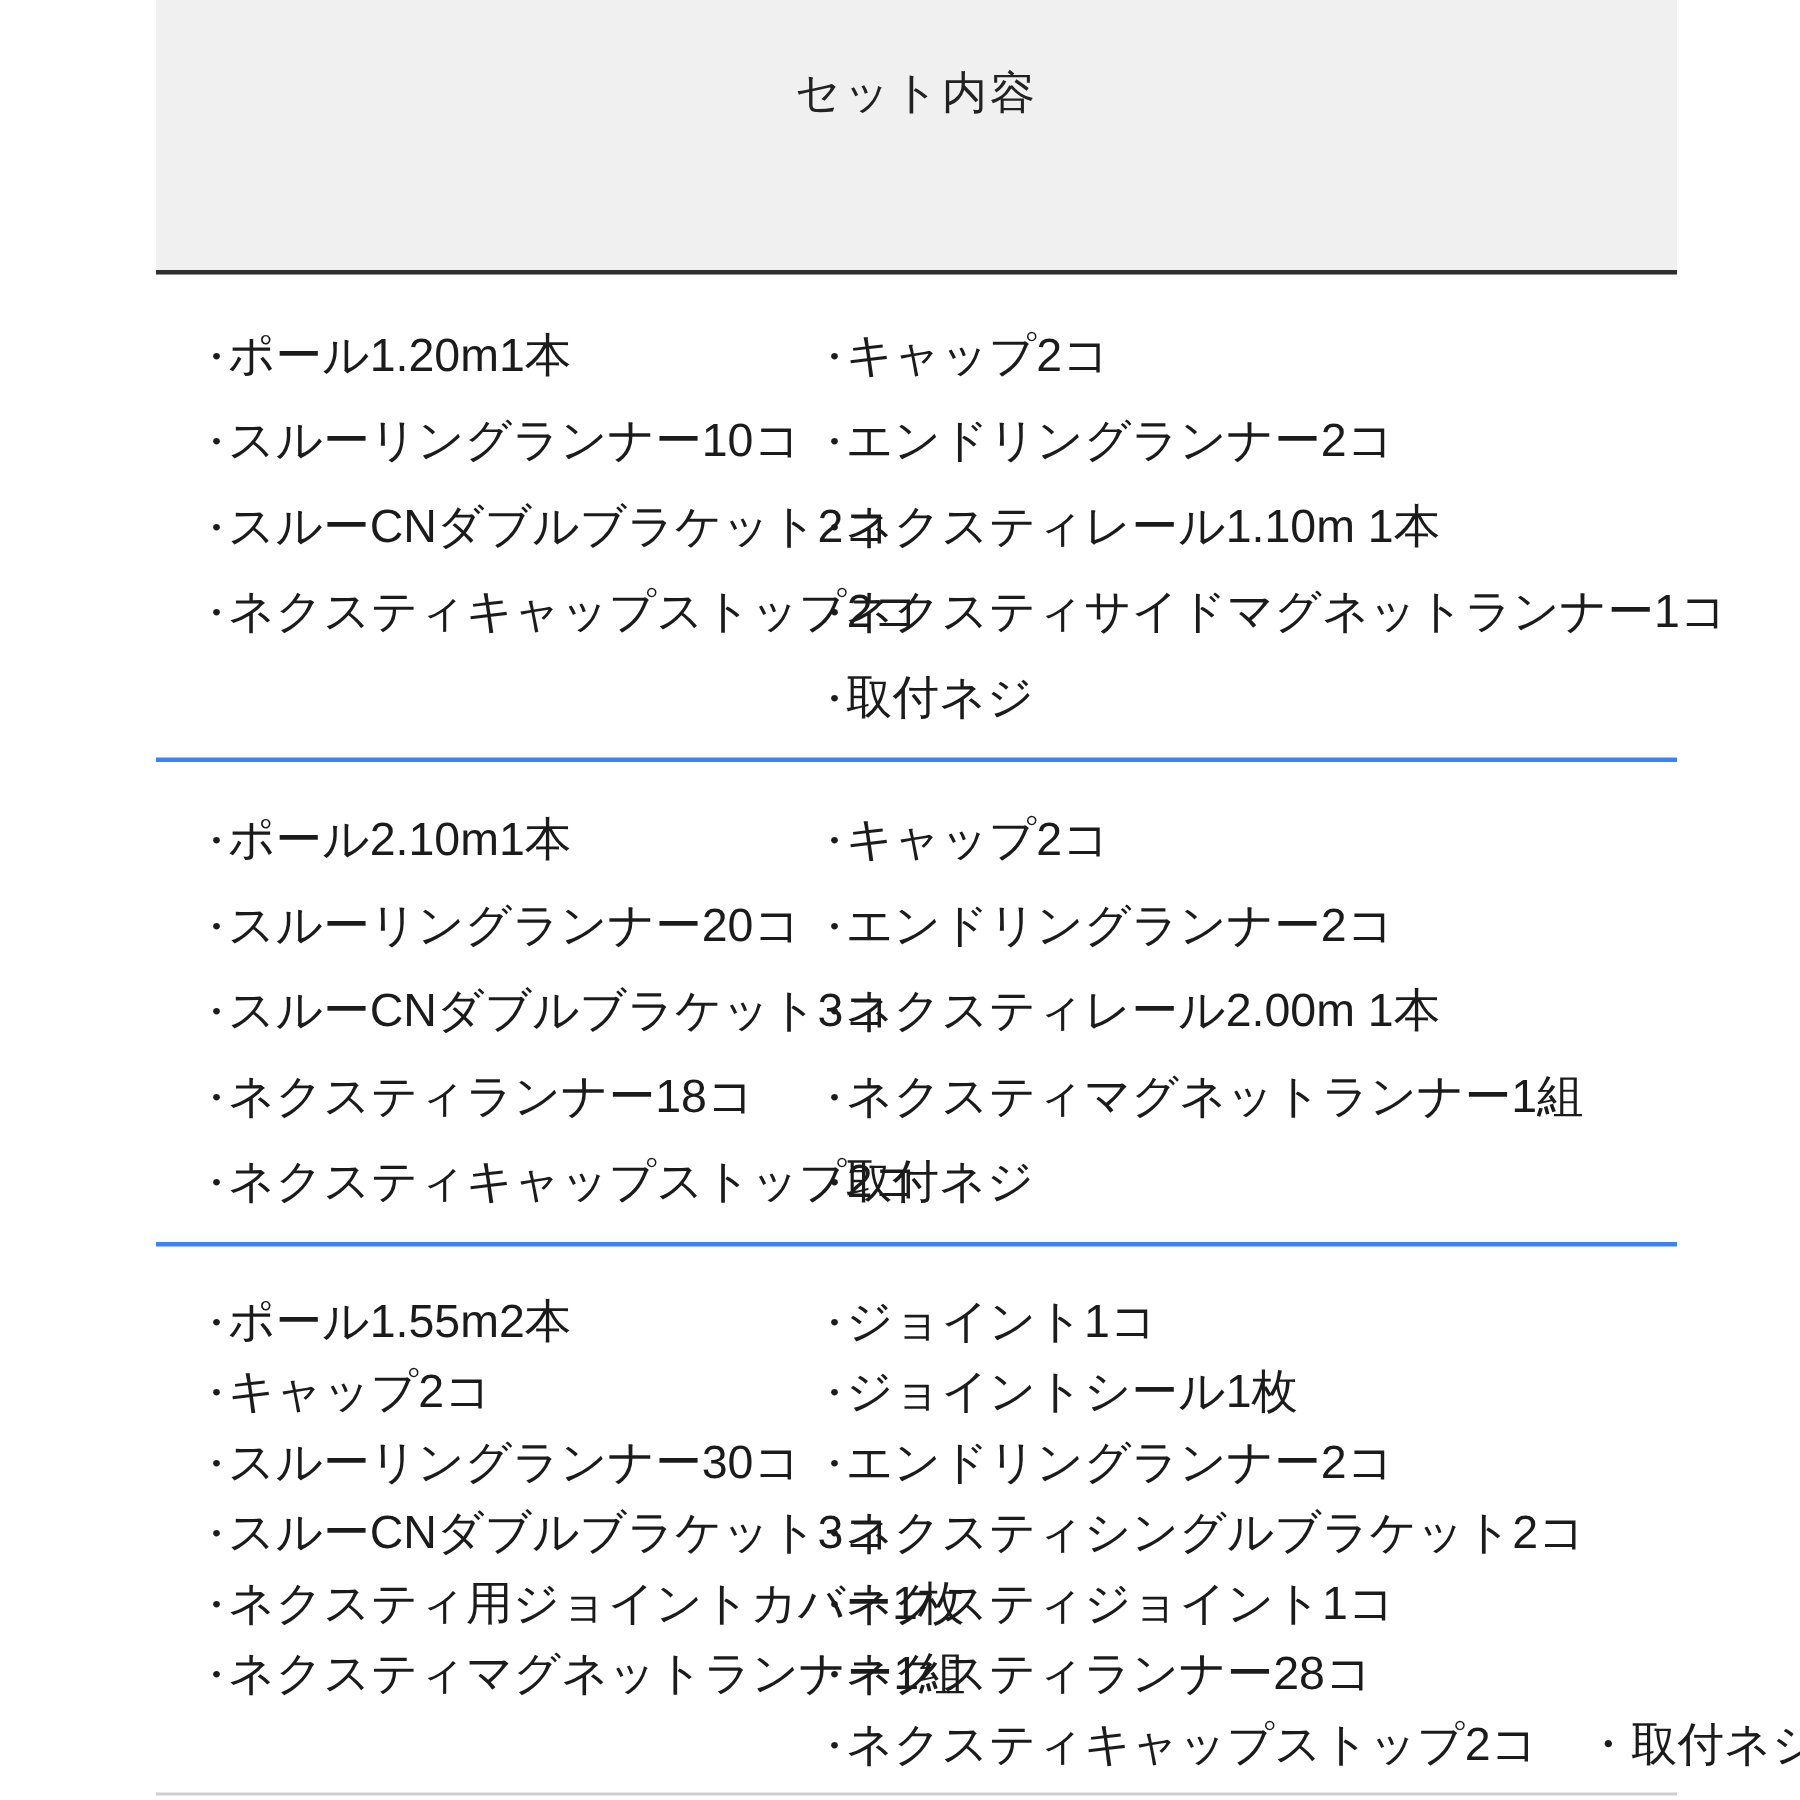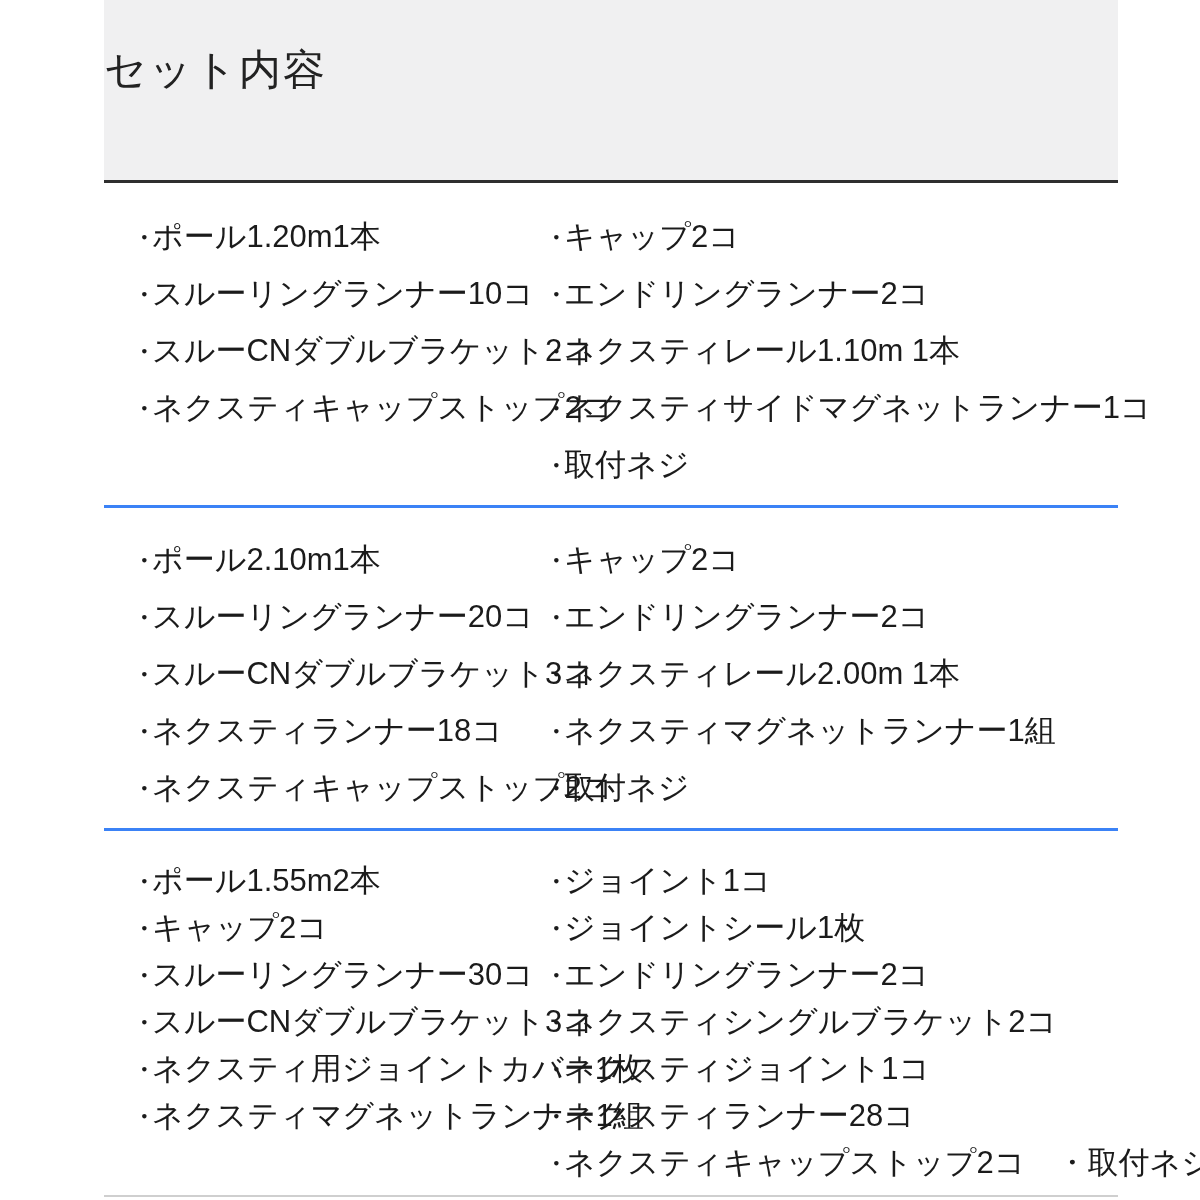--- a/index.html
+++ b/index.html
@@ -24,21 +24,22 @@
     border-bottom: 3px solid #2f2f2f;
     box-sizing: border-box;
     position: relative;
   }
   .title {
     margin: 0;
     position: absolute;
     top: 42px;
     left: 0;
     width: 100%;
-    font-size: 42px;
+    text-align: center;
+    font-size: 30px;
     font-weight: 400;
     letter-spacing: 2px;
     color: #222222;
   }
   .section {
     box-sizing: border-box;
     display: grid;
     grid-template-columns: 412px 1fr;
     background: #ffffff;
   }

